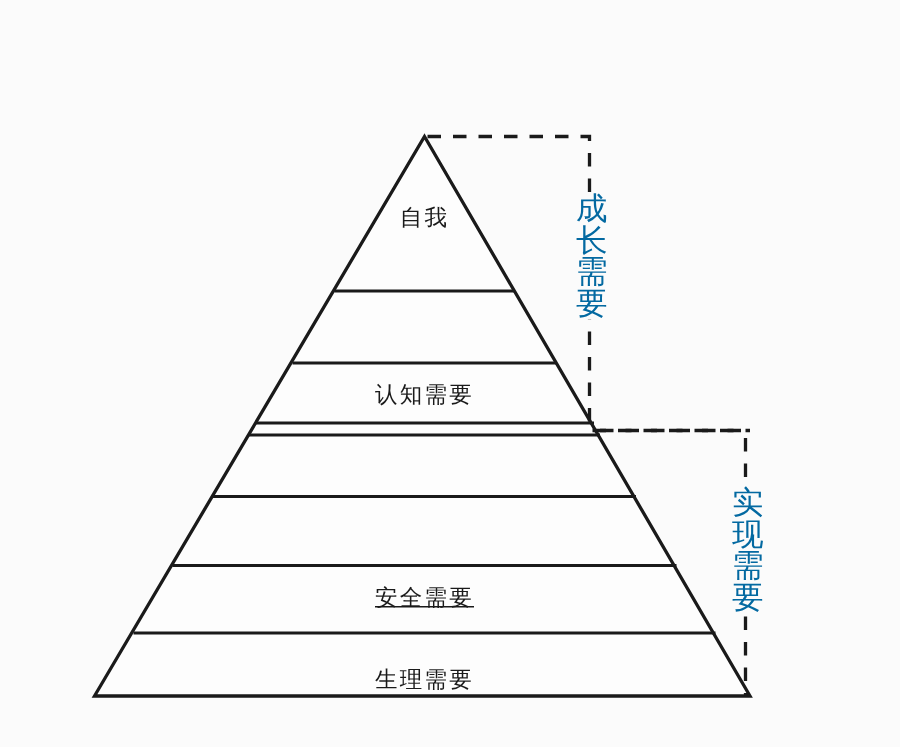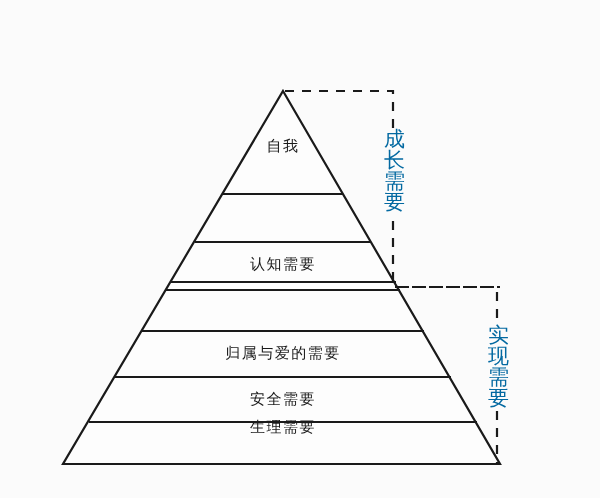--- a/index.html
+++ b/index.html
@@ -87,29 +87,26 @@
   <div class="tier-label" style="left:223px; top:108px; width:120px;">
     <div>自我</div>
   </div>
 
 
   <div class="tier-label" style="left:203px; top:226px; width:160px;">
     <div>认知需要</div>
   </div>
 
 
-  <div class="tier-label" style="left:183px; top:315px; width:200px;">
-    <div>归属与爱的需要</div>
-  </div>
 
-  <div class="tier-label" style="left:203px; top:361px; width:160px;">
+  <div class="tier-label" style="left:203px; top:361px; width:160px;text-decoration:underline;">
     <div>安全需要</div>
   </div>
 
-  <div class="tier-label" style="left:203px; top:389px; width:160px;">
+  <div class="tier-label" style="left:203px; top:416px; width:160px;">
     <div>生理需要</div>
   </div>
 
   <div class="bracket-label" style="left:384px; top:100px;">成长需要</div>
 
   <div class="bracket-label" style="left:488px; top:296px;">实现需要</div>
 
 </div>
 
 </body></html>

